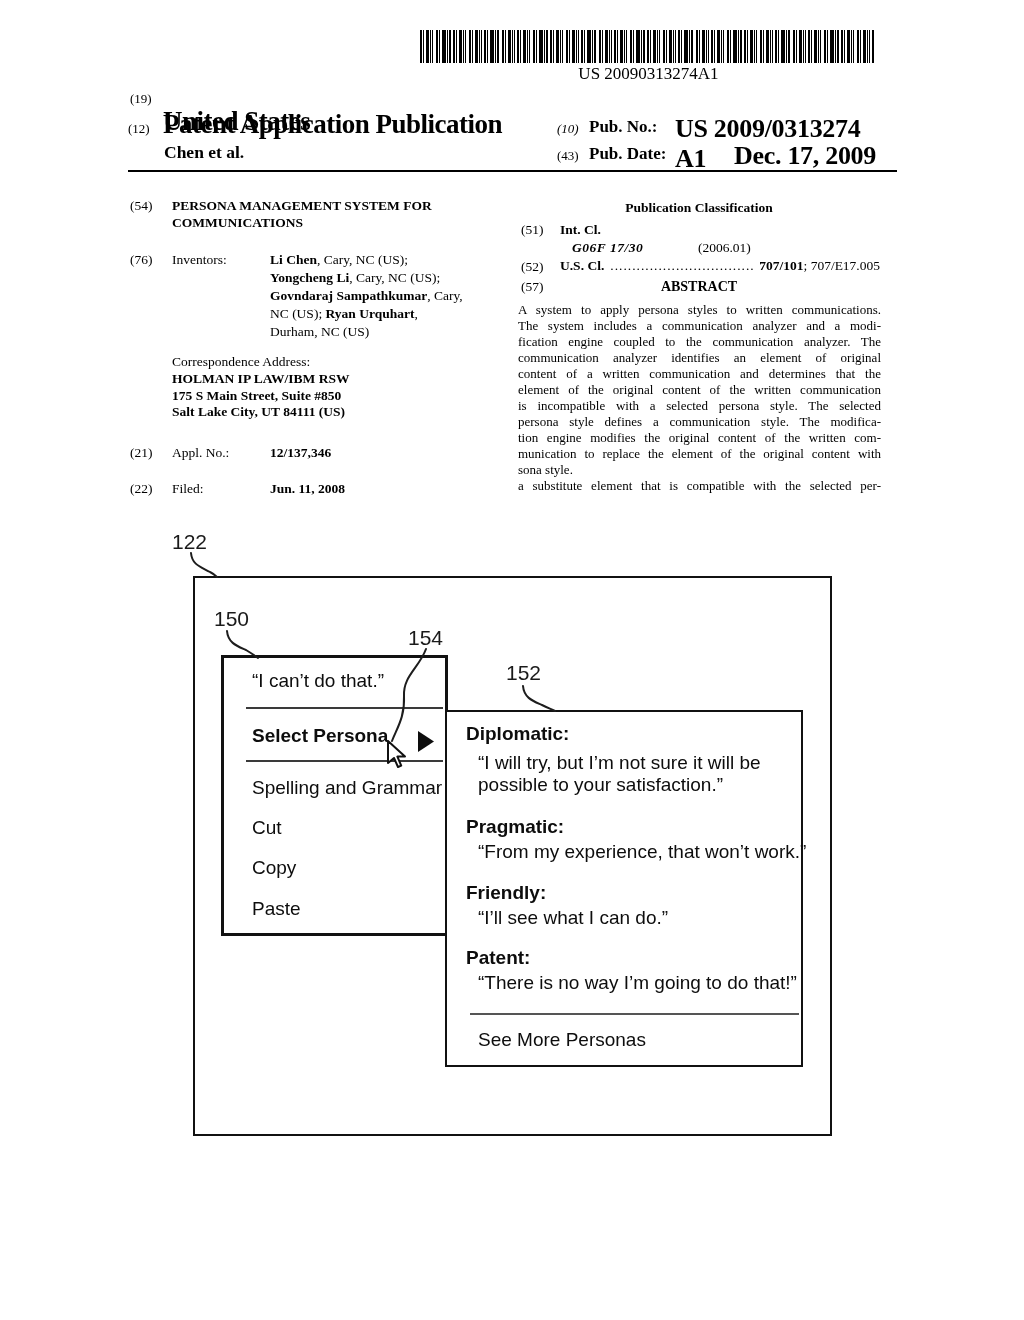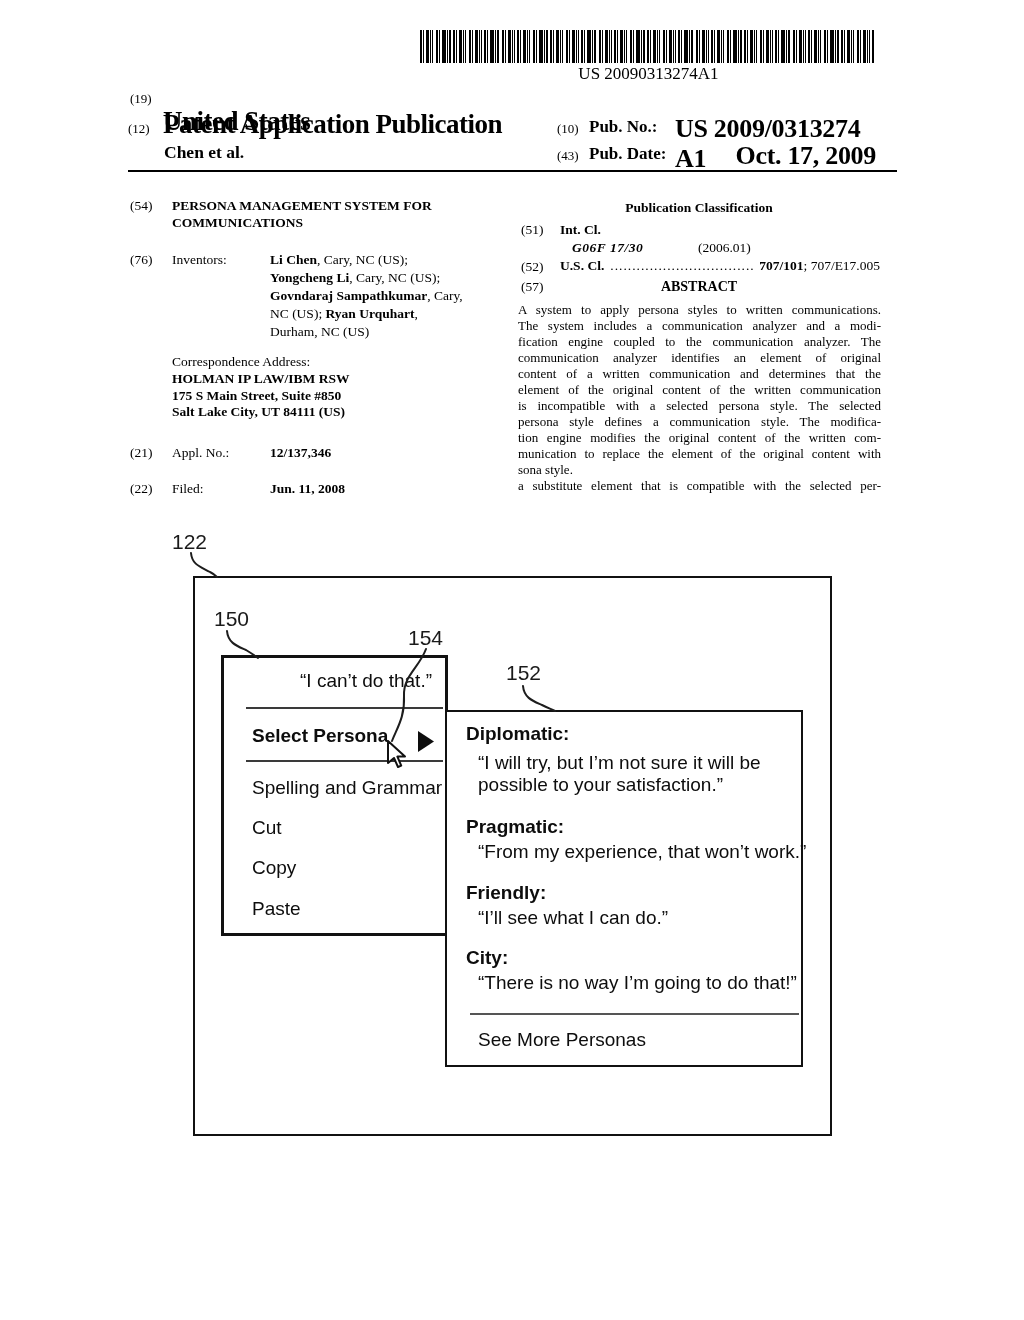--- a/index.html
+++ b/index.html
@@ -191,28 +191,28 @@
     </div>
   <div class="barcode-label">US 20090313274A1</div>
 
   <span class="abs tiny-num" style="left:130px;top:91px;">(19)</span>
   <span class="abs big-title" style="left:163px;top:78px;margin-top:28px;">United States</span>
   <span class="abs tiny-num" style="left:128px;top:121px;">(12)</span>
   <span class="abs big-title" style="left:163px;top:109px;">Patent Application Publication</span>
   <span class="abs authors" style="left:164px;top:142px;">Chen et al.</span>
 
   <div class="abs" style="left:556px;top:114px;width:322px;height:24px;">
-    <span class="abs tiny-num" style="left:1px;top:7px;">(10)</span>
+    <span class="abs tiny-num" style="left:1px;top:7px;font-style:italic;">(10)</span>
     <span class="abs pub-label" style="left:33px;top:3px;">Pub. No.:</span>
     <span class="abs pub-value" style="left:119px;top:0;">US 2009/0313274 A1</span>
   </div>
   <div class="abs" style="left:556px;top:141px;width:322px;height:24px;">
     <span class="abs tiny-num" style="left:1px;top:7px;">(43)</span>
     <span class="abs pub-label" style="left:33px;top:3px;">Pub. Date:</span>
-    <span class="abs pub-value" style="right:2px;top:0;">Oct. 17, 2009</span>
+    <span class="abs pub-value" style="right:2px;top:0;">Dec. 17, 2009</span>
   </div>
 
   <div class="abs hrule" style="left:128px;top:170px;width:769px;"></div>
 
   <span class="abs bodytxt" style="left:130px;top:197px;">(54)</span>
   <div class="abs bodytxt b" style="left:172px;top:197px;">
     <div>PERSONA MANAGEMENT SYSTEM FOR</div>
     <div>COMMUNICATIONS</div>
   </div>
 
@@ -276,38 +276,38 @@
 
   <span class="abs fig refnum" style="left:172px;top:530px;">122</span>
 
   <div class="box outer-box"></div>
 
   <span class="abs fig refnum" style="left:214px;top:607px;">150</span>
   <span class="abs fig refnum" style="left:408px;top:626px;">154</span>
   <span class="abs fig refnum" style="left:506px;top:661px;">152</span>
 
   <div class="box menu-box"></div>
-  <span class="abs fig figtext" style="left:252px;top:670px;margin-left:48px;">“I can’t do that.”</span>
+  <span class="abs fig figtext" style="left:252px;top:670px;">“I can’t do that.”</span>
   <div class="sep" style="left:246px;top:707px;width:197px;"></div>
   <span class="abs fig figbold" style="left:252px;top:725px;">Select Persona</span>
   <div class="sep" style="left:246px;top:760px;width:197px;"></div>
   <span class="abs fig figtext" style="left:252px;top:777px;">Spelling and Grammar</span>
   <span class="abs fig figtext" style="left:252px;top:817px;">Cut</span>
   <span class="abs fig figtext" style="left:252px;top:857px;">Copy</span>
   <span class="abs fig figtext" style="left:252px;top:898px;">Paste</span>
 
   <div class="box persona-box"></div>
   <span class="abs fig figbold" style="left:466px;top:723px;">Diplomatic:</span>
   <div class="abs fig figtext quote2" style="left:478px;top:752px;">“I will try, but I’m not sure it will be
 possible to your satisfaction.”</div>
   <span class="abs fig figbold" style="left:466px;top:816px;">Pragmatic:</span>
   <div class="abs fig figtext quote2" style="left:478px;top:841px;">“From my experience, that won’t work.”</div>
   <span class="abs fig figbold" style="left:466px;top:882px;">Friendly:</span>
   <div class="abs fig figtext quote2" style="left:478px;top:907px;">“I’ll see what I can do.”</div>
-  <span class="abs fig figbold" style="left:466px;top:947px;">City:</span>
+  <span class="abs fig figbold" style="left:466px;top:947px;">Patent:</span>
   <div class="abs fig figtext quote2" style="left:478px;top:972px;">“There is no way I’m going to do that!”</div>
   <div class="sep" style="left:470px;top:1013px;width:329px;background:#555;"></div>
   <span class="abs fig figtext" style="left:478px;top:1029px;">See More Personas</span>
 
   <svg class="overlay" width="1024" height="1320" viewBox="0 0 1024 1320">
     <g fill="none" stroke="#1d1d1d" stroke-width="2" stroke-linecap="round">
       <path d="M191,553 C192,565 201,567 210,572 C214,574 215,575 217,577"></path>
       <path d="M227,631 C228,643 237,646 246,650 C251,653 254,655 258,658"></path>
       <path d="M426,649 C419,668 403,676 404,696 C405,717 397,728 392,741"></path>
       <path d="M523,686 C524,698 533,701 542,705 C548,708 551,709 555,711"></path>

